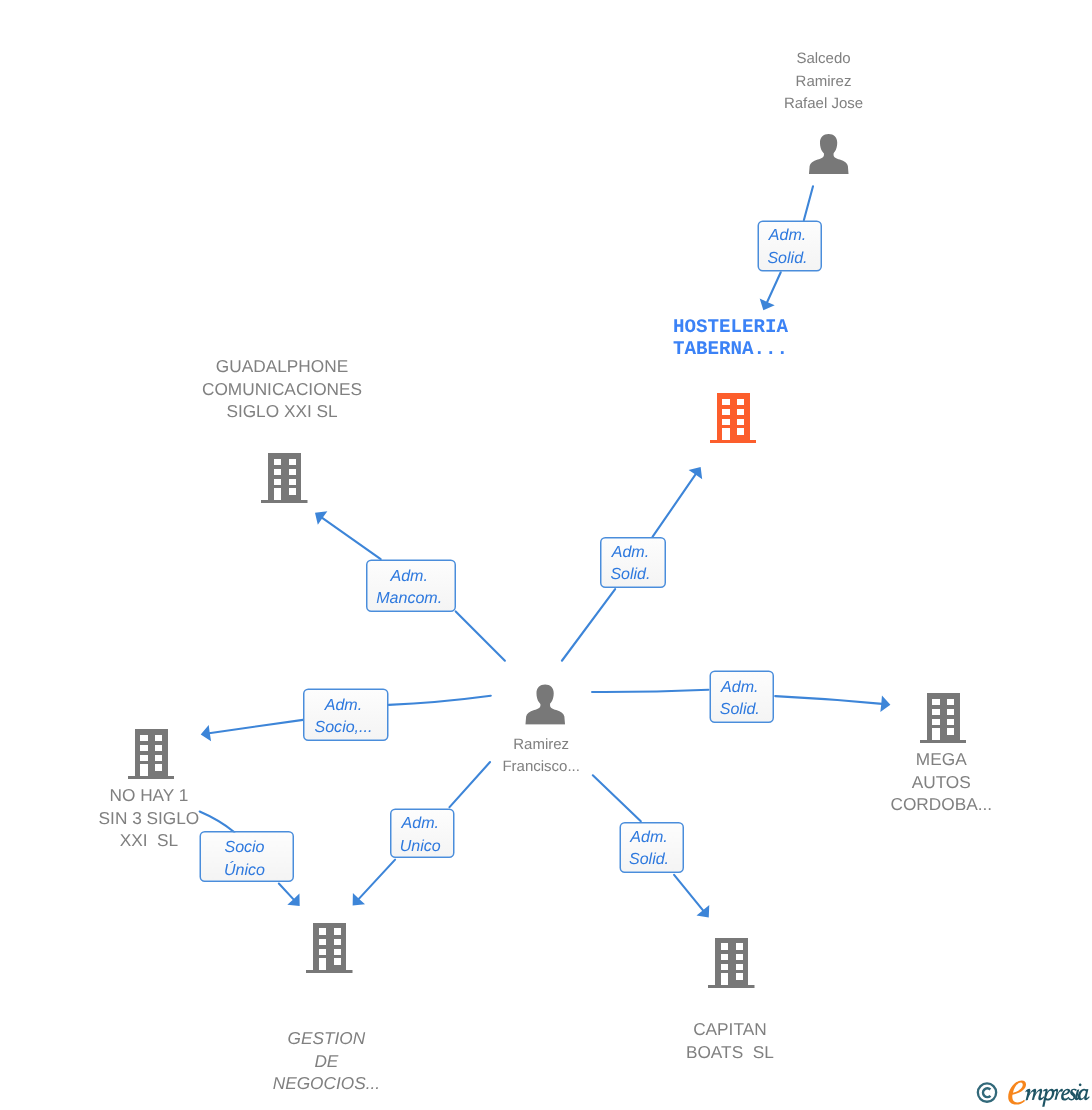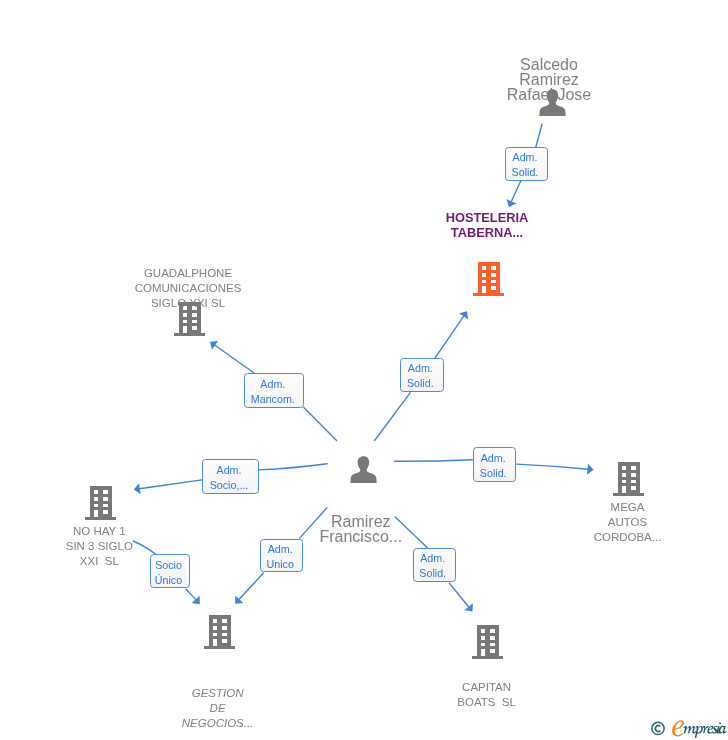--- a/index.html
+++ b/index.html
@@ -3,25 +3,25 @@
 <meta charset="utf-8">
 <title>Empresia relationship graph</title>
 <style>
   html,body{margin:0;padding:0;background:#ffffff;}
   body{width:728px;height:740px;font-family:"Liberation Sans",sans-serif;overflow:hidden;-webkit-font-smoothing:antialiased;}
   #stage{position:relative;width:728px;height:740px;background:#fff;}
   svg.edges{position:absolute;left:0;top:0;width:728px;height:740px;pointer-events:none;}
   .node{position:absolute;}
   .node-icon{position:absolute;}
   .node-label{position:absolute;text-align:center;color:#808080;font-size:11.5px;line-height:15px;white-space:pre;}
-  .node-label.person{font-size:16px;margin-top:25px;}
-  .node-label.bold{font-weight:bold;color:#701a75;font-size:12.8px;}
+  .node-label.person{font-size:10px;}
+  .node-label.bold{font-weight:bold;color:#3b82f6;font-size:12.8px;font-family:Liberation Mono, monospace;}
   .edge-label{position:absolute;box-sizing:border-box;border:1.5px solid #4a8ddb;border-radius:3.5px;
      background:linear-gradient(#fdfdfd,#f4f4f4);color:#2e79de;font-size:10.7px;line-height:15px;text-align:center;
-     display:flex;flex-direction:column;align-items:center;justify-content:center;padding-right:3px;padding-top:2.5px;}
+     display:flex;flex-direction:column;align-items:center;justify-content:center;padding-right:3px;padding-top:2.5px;font-style:italic;}
   .brand{position:absolute;line-height:0;}
 </style>
 </head>
 <body>
 
 <div id="stage">
   <svg class="edges" viewBox="0 0 728 740">
       <path d="M 542 124.2 L 535.9 146.8" fill="none" stroke="#3d85d8" stroke-width="1.4" stroke-linecap="round"></path>
       <path d="M 520.5 181.5 L 508.9 206.9" fill="none" stroke="#3d85d8" stroke-width="1.4" stroke-linecap="round" stroke-dasharray="22.32346382141113 27.923463821411133"></path>
       <path d="M 508.90,206.90 L 516.48,203.55 L 511.43,201.35 L 506.47,198.98 Z" fill="#3d85d8" stroke="none"></path>
@@ -78,21 +78,21 @@
               <rect x="8.5" y="3.9" width="4.9" height="4.4"></rect>
               <rect x="18.4" y="3.9" width="4.9" height="4.4"></rect>
               <rect x="8.5" y="10.7" width="4.9" height="4.2"></rect>
               <rect x="18.4" y="10.7" width="4.9" height="4.2"></rect>
               <rect x="8.5" y="17.5" width="4.9" height="3.9"></rect>
               <rect x="18.4" y="17.5" width="4.9" height="3.9"></rect>
               <rect x="8.5" y="23.6" width="4.9" height="7.8"></rect>
               <rect x="18.4" y="23.6" width="4.9" height="4.4"></rect>
             </g>
           </svg></div>
-        <div class="node-label" style="left: 98px; top: 266px; width: 180px;"><div>GUADALPHONE</div><div>COMUNICACIONES</div><div>SIGLO XXI SL</div></div>
+        <div class="node-label" style="left: 98px; top: 238px; width: 180px;"><div>GUADALPHONE</div><div>COMUNICACIONES</div><div>SIGLO XXI SL</div></div>
       </div>
       <div class="node" style="left: 0px; top: 0px;">
         <div class="node-icon" style="left: 350px; top: 455.7px;"><svg width="27" height="27" viewBox="0 0 27 27" xmlns="http://www.w3.org/2000/svg">
             <path fill="#787878" d="M13.4 0.3c3.4 0 5.75 2.2 5.75 5.8 0 2.2-.55 4.3-1.55 5.85-1.0 1.55-2.4 2.5-4.2 2.5s-3.2-.95-4.2-2.5C8.2 10.4 7.65 8.3 7.65 6.1 7.65 2.5 10 .3 13.4.3z"></path>
             <path fill="#787878" d="M10.3 11.5h6.4v2.6c0 1.8 1.75 2.5 4.15 3.25 3.25 1.0 5.05 2.25 5.4 4.35l.45 5.5H.3l.45-5.5c.35-2.1 2.15-3.35 5.4-4.35 2.4-.75 4.15-1.45 4.15-3.25z"></path>
           </svg></div>
         <div class="node-label person" style="left: 270.8px; top: 488.5px; width: 180px;"><div>Ramirez</div><div>Francisco...</div></div>
       </div>
       <div class="node" style="left: 0px; top: 0px;">
         <div class="node-icon" style="left: 85.4px; top: 485.9px;"><svg width="31" height="34" viewBox="0 0 31 34" xmlns="http://www.w3.org/2000/svg" shape-rendering="crispEdges">
@@ -173,21 +173,21 @@
         <span>Mancom.</span>
       </div>
       <div class="edge-label" style="left: 202.2px; top: 459.2px; width: 56.6px; height: 34.7px;">
         <span>Adm.</span>
         <span>Socio,...</span>
       </div>
       <div class="edge-label" style="left: 472.9px; top: 447.3px; width: 43.6px; height: 34.4px;">
         <span>Adm.</span>
         <span>Solid.</span>
       </div>
-      <div class="edge-label" style="left: 150px; top: 554.3px; width: 40px; height: 34.2px;">
+      <div class="edge-label" style="left: 133px; top: 554.3px; width: 63px; height: 34.2px;">
         <span>Socio</span>
         <span>Único</span>
       </div>
       <div class="edge-label" style="left: 260px; top: 538.6px; width: 43.4px; height: 33.7px;">
         <span>Adm.</span>
         <span>Unico</span>
       </div>
       <div class="edge-label" style="left: 412.5px; top: 548px; width: 43.4px; height: 34.3px;">
         <span>Adm.</span>
         <span>Solid.</span>

